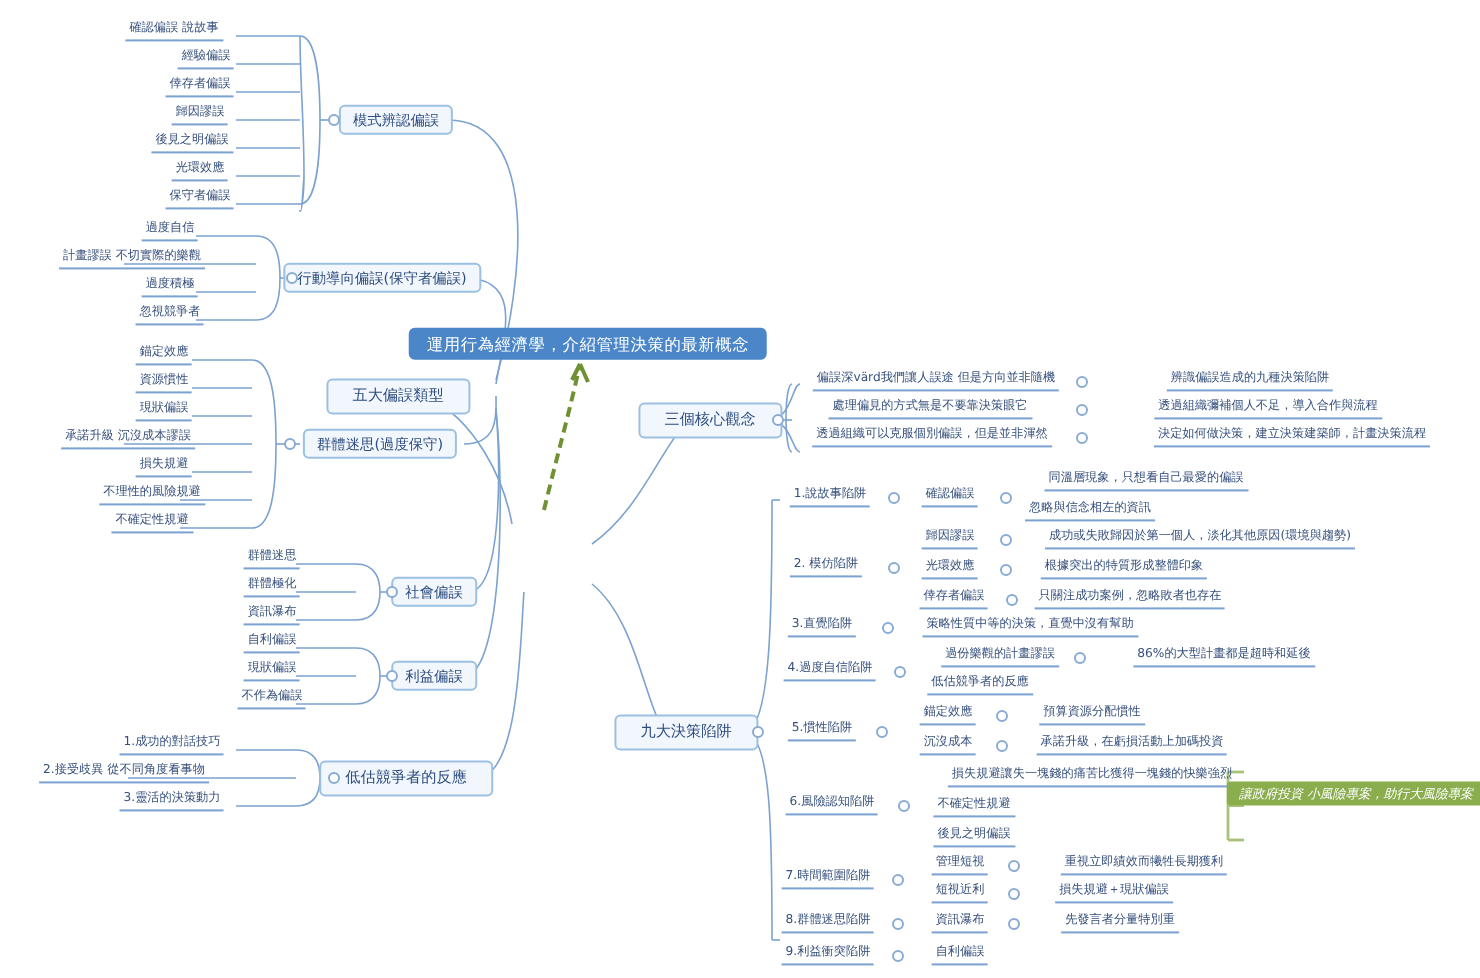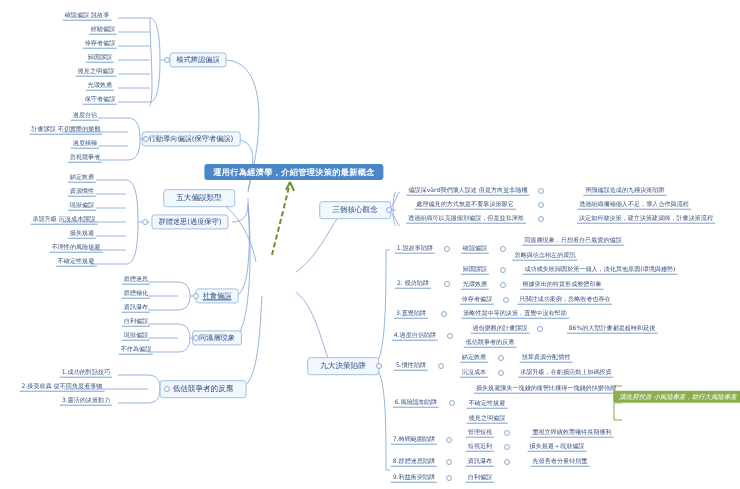--- a/index.html
+++ b/index.html
@@ -39,21 +39,21 @@
     background:#eaf2fb;
     border:2px solid #6f9fd0;
     border-radius:6px;
     padding:9px 16px;
     letter-spacing:1px;
     transform:translate(-50%,-50%);
   }
 
   
   .banner{
-    font-size:8.2px;font-weight:bold;color:#ffffff;
+    font-size:8.2px;font-weight:normal;color:#ffffff;
     background:#4a86c8;
     border-radius:3px;
     padding:4px 9px;
     transform:translate(-50%,-50%);
     letter-spacing:.3px;
   }
 
   
   .callout{
     font-size:6.4px;font-style:italic;color:#ffffff;
@@ -192,27 +192,27 @@
   <div class="node box" style="left:190px;top:222px;">群體迷思(過度保守)</div>
   <span class="dot" style="left:145px;top:222px;"></span>
   <div class="node leaf" style="left:82px;top:178px;">錨定效應</div>
   <div class="node leaf" style="left:82px;top:192px;">資源慣性</div>
   <div class="node leaf" style="left:82px;top:206px;">現狀偏誤</div>
   <div class="node leaf" style="left:64px;top:220px;">承諾升級 沉沒成本謬誤</div>
   <div class="node leaf" style="left:82px;top:234px;">損失規避</div>
   <div class="node leaf" style="left:76px;top:248px;">不理性的風險規避</div>
   <div class="node leaf" style="left:76px;top:262px;">不確定性規避</div>
 
-  <div class="node box" style="left:217px;top:296px;text-decoration:underline;">社會偏誤</div>
+  <div class="node box" style="left:217px;top:296px;">社會偏誤</div>
   <span class="dot" style="left:196px;top:296px;"></span>
   <div class="node leaf" style="left:136px;top:280px;">群體迷思</div>
   <div class="node leaf" style="left:136px;top:294px;">群體極化</div>
   <div class="node leaf" style="left:136px;top:308px;">資訊瀑布</div>
 
-  <div class="node box" style="left:217px;top:338px;">同溫層現象</div>
+  <div class="node box" style="left:217px;top:338px;">利益偏誤</div>
   <span class="dot" style="left:196px;top:338px;"></span>
   <div class="node leaf" style="left:136px;top:322px;">自利偏誤</div>
   <div class="node leaf" style="left:136px;top:336px;">現狀偏誤</div>
   <div class="node leaf" style="left:136px;top:350px;">不作為偏誤</div>
 
   <span class="dot" style="left:167px;top:389px;"></span>
   <div class="node leaf" style="left:86px;top:373px;">1.成功的對話技巧</div>
   <div class="node leaf" style="left:62px;top:387px;">2.接受歧異 從不同角度看事物</div>
   <div class="node leaf" style="left:86px;top:401px;">3.靈活的決策動力</div>
 

